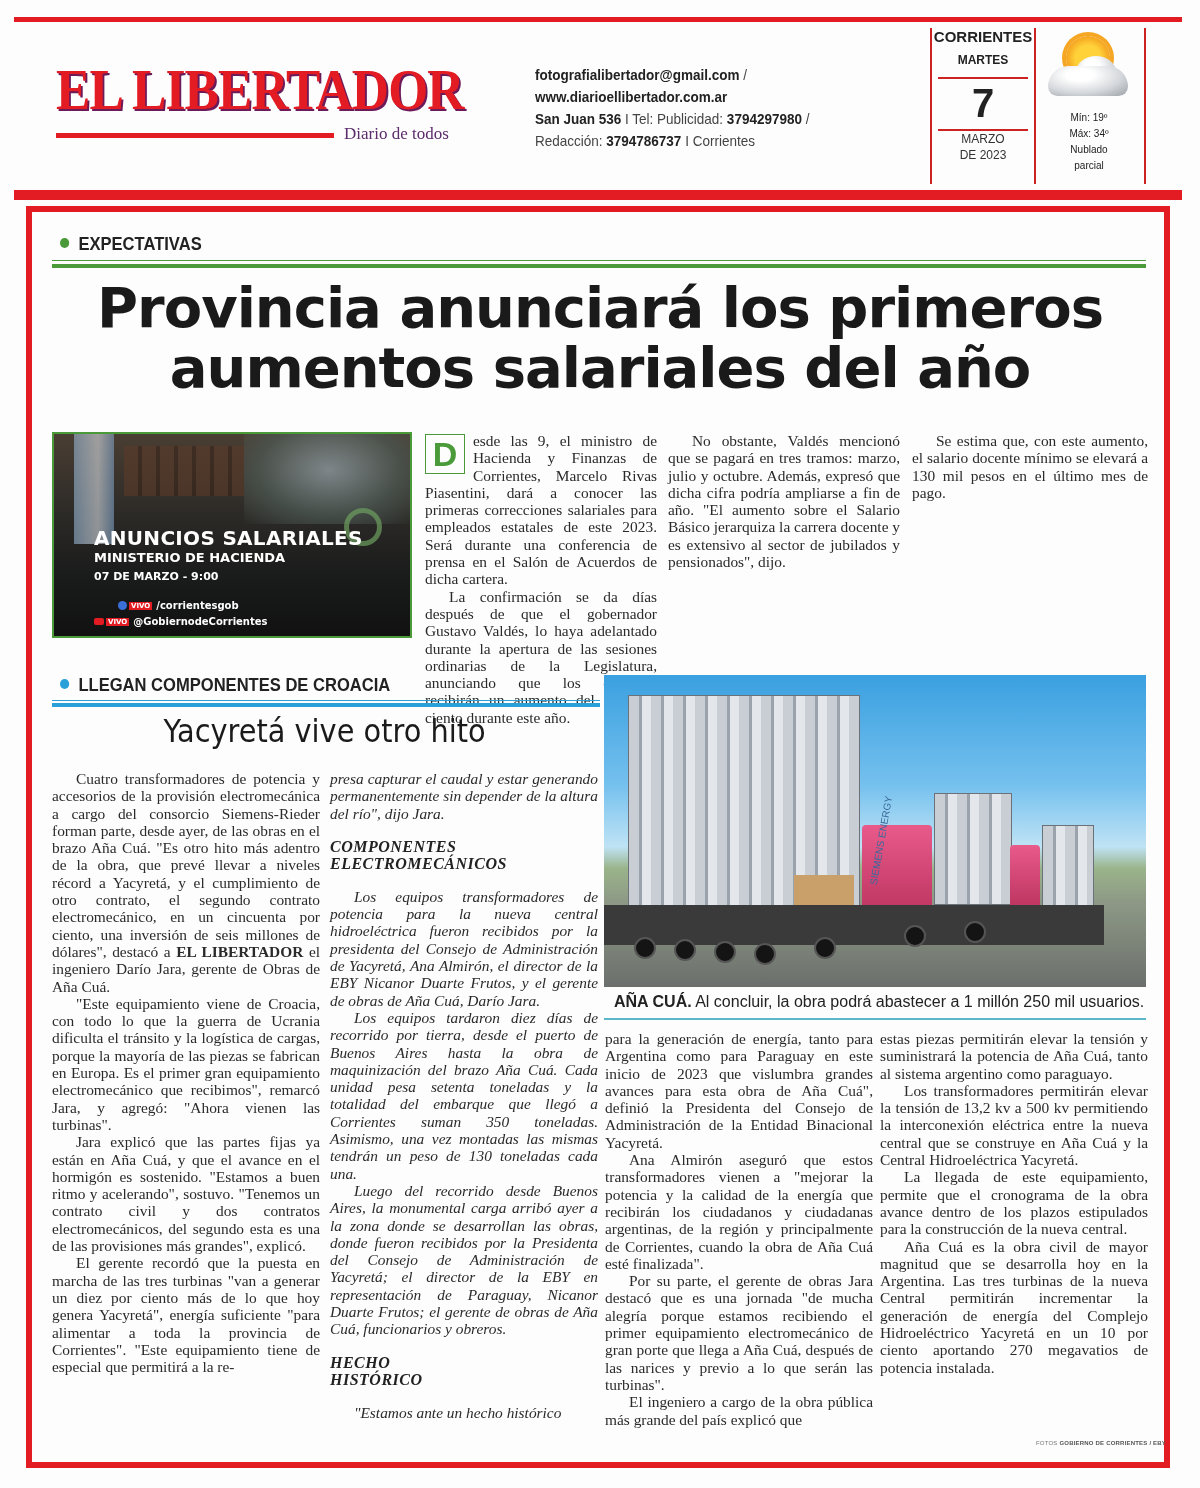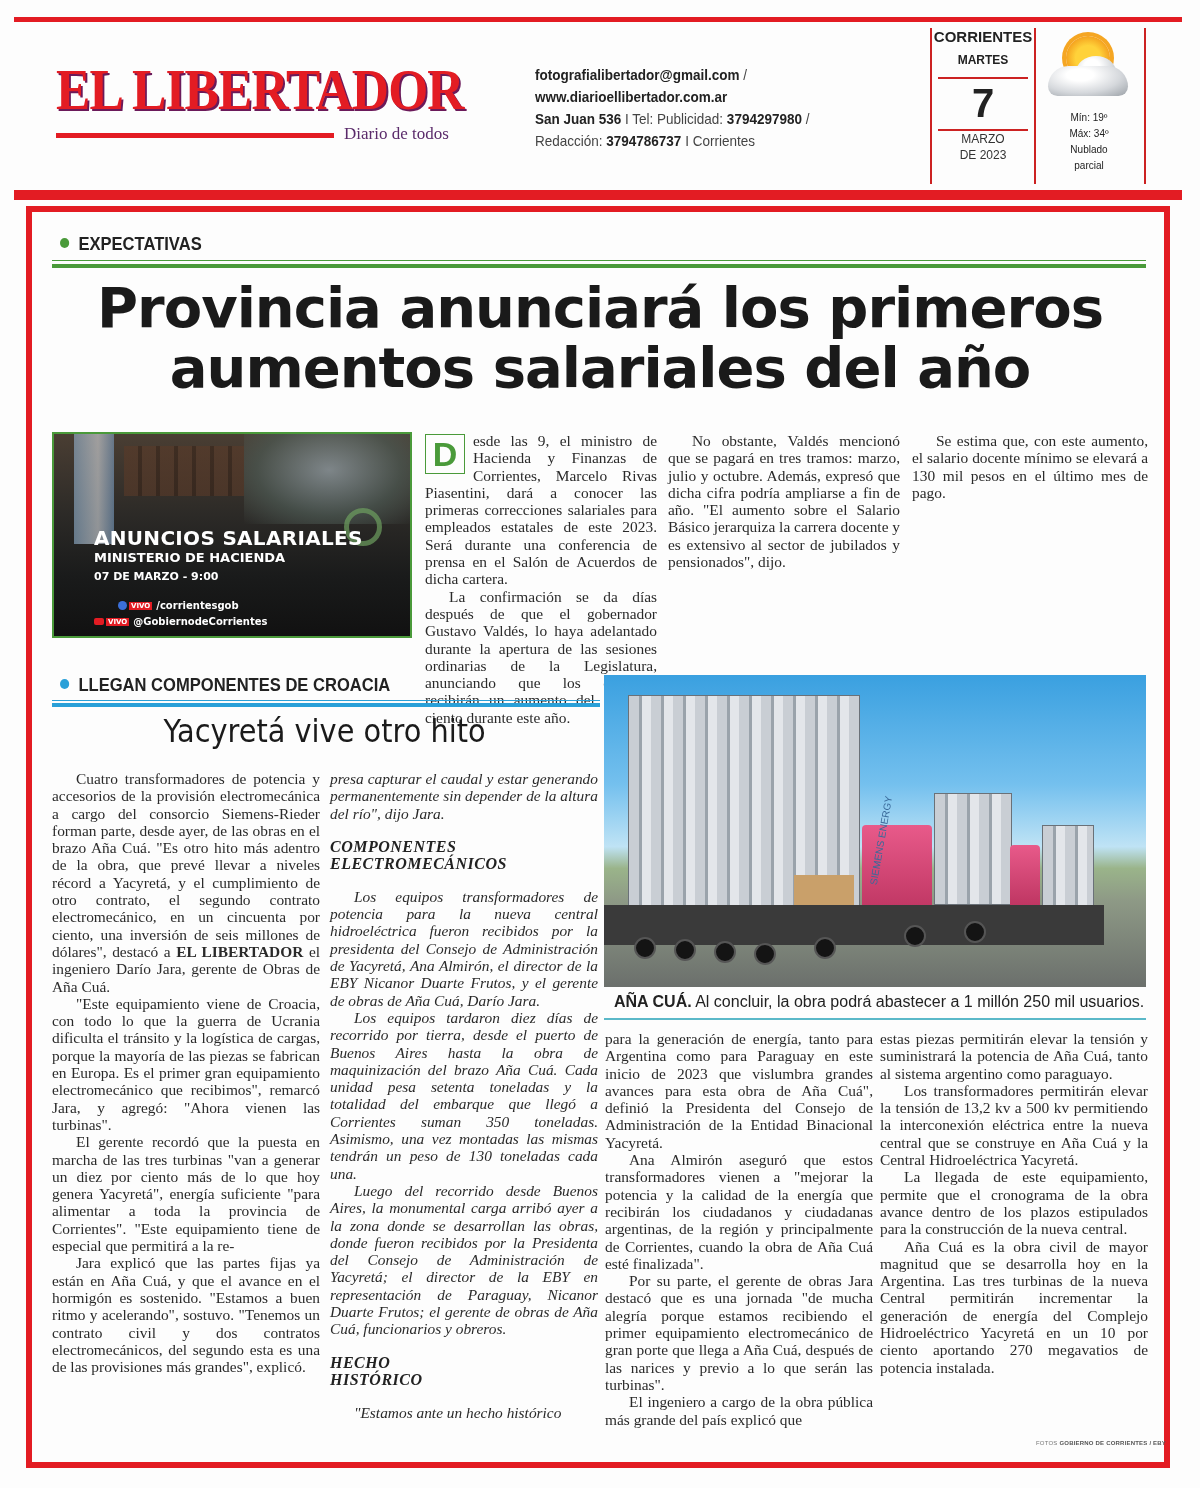--- a/index.html
+++ b/index.html
@@ -167,22 +167,22 @@
   <div class="wheel" style="left:300px;top:250px;"></div>
   <div class="wheel" style="left:360px;top:246px;"></div>
   <div class="abs" style="left:232px;top:160px;font-family:'Liberation Sans',sans-serif;font-size:10px;color:#3a6a9a;transform:rotate(-80deg);white-space:nowrap;">SIEMENS ENERGY</div>
 </div>
 <div class="abs caption"><b>AÑA CUÁ.</b><span> Al concluir, la obra podrá abastecer a 1 millón 250 mil usuarios.</span></div>
 <div class="rule-thin" style="left:604px;top:1018px;width:542px;height:2px;background:#5ab8c8;"></div>
 
 <div class="col" style="left:52px;top:770px;width:268px;">
   <p><span>Cuatro transformadores de potencia y accesorios de la provisión electromecánica a cargo del consorcio Siemens-Rieder forman parte, desde ayer, de las obras en el brazo Aña Cuá. "Es otro hito más adentro de la obra, que prevé llevar a niveles récord a Yacyretá, y el cumplimiento de otro contrato, el segundo contrato electromecánico, en un cincuenta por ciento, una inversión de seis millones de dólares", destacó a </span><b>EL LIBERTADOR</b><span> el ingeniero Darío Jara, gerente de Obras de Aña Cuá.</span></p>
   <p>"Este equipamiento viene de Croacia, con todo lo que la guerra de Ucrania dificulta el tránsito y la logística de cargas, porque la mayoría de las piezas se fabrican en Europa. Es el primer gran equipamiento electromecánico que recibimos", remarcó Jara, y agregó: "Ahora vienen las turbinas".</p>
+  <p>Jara explicó que las partes fijas ya están en Aña Cuá, y que el avance en el hormigón es sostenido. "Estamos a buen ritmo y acelerando", sostuvo. "Tenemos un contrato civil y dos contratos electromecánicos, del segundo esta es una de las provisiones más grandes", explicó.</p>
   <p>El gerente recordó que la puesta en marcha de las tres turbinas "van a generar un diez por ciento más de lo que hoy genera Yacyretá", energía suficiente "para alimentar a toda la provincia de Corrientes". "Este equipamiento tiene de especial que permitirá a la re-</p>
-  <p>Jara explicó que las partes fijas ya están en Aña Cuá, y que el avance en el hormigón es sostenido. "Estamos a buen ritmo y acelerando", sostuvo. "Tenemos un contrato civil y dos contratos electromecánicos, del segundo esta es una de las provisiones más grandes", explicó.</p>
 </div>
 
 <div class="col" style="left:330px;top:770px;width:268px;font-style:italic;">
   <p class="ni">presa capturar el caudal y estar generando permanentemente sin depender de la altura del río", dijo Jara.</p>
   <h4><span>COMPONENTES</span><br><span>ELECTROMECÁNICOS</span></h4>
   <p>Los equipos transformadores de potencia para la nueva central hidroeléctrica fueron recibidos por la presidenta del Consejo de Administración de Yacyretá, Ana Almirón, el director de la EBY Nicanor Duarte Frutos, y el gerente de obras de Aña Cuá, Darío Jara.</p>
   <p>Los equipos tardaron diez días de recorrido por tierra, desde el puerto de Buenos Aires hasta la obra de maquinización del brazo Aña Cuá. Cada unidad pesa setenta toneladas y la totalidad del embarque que llegó a Corrientes suman 350 toneladas. Asimismo, una vez montadas las mismas tendrán un peso de 130 toneladas cada una.</p>
   <p>Luego del recorrido desde Buenos Aires, la monumental carga arribó ayer a la zona donde se desarrollan las obras, donde fueron recibidos por la Presidenta del Consejo de Administración de Yacyretá; el director de la EBY en representación de Paraguay, Nicanor Duarte Frutos; el gerente de obras de Aña Cuá, funcionarios y obreros.</p>
   <h4><span>HECHO</span><br><span>HISTÓRICO</span></h4>
   <p>"Estamos ante un hecho histórico</p>

